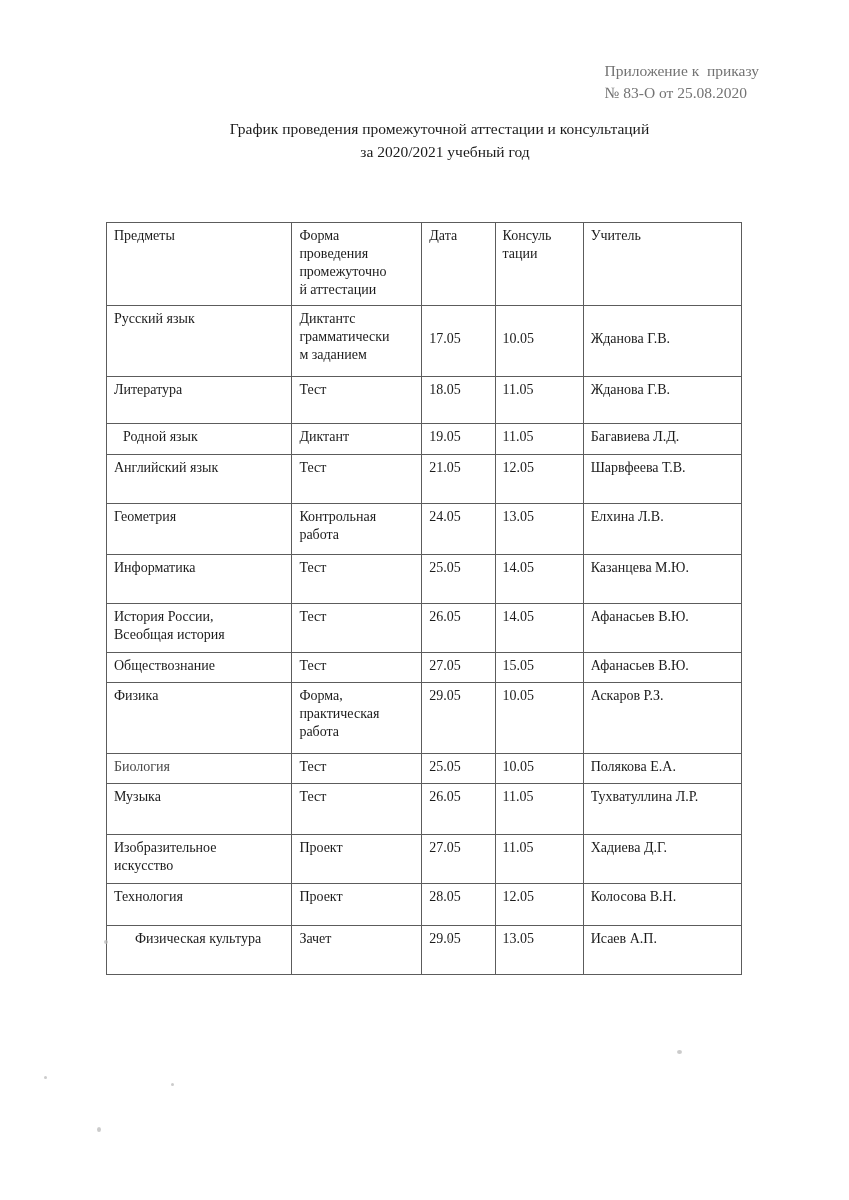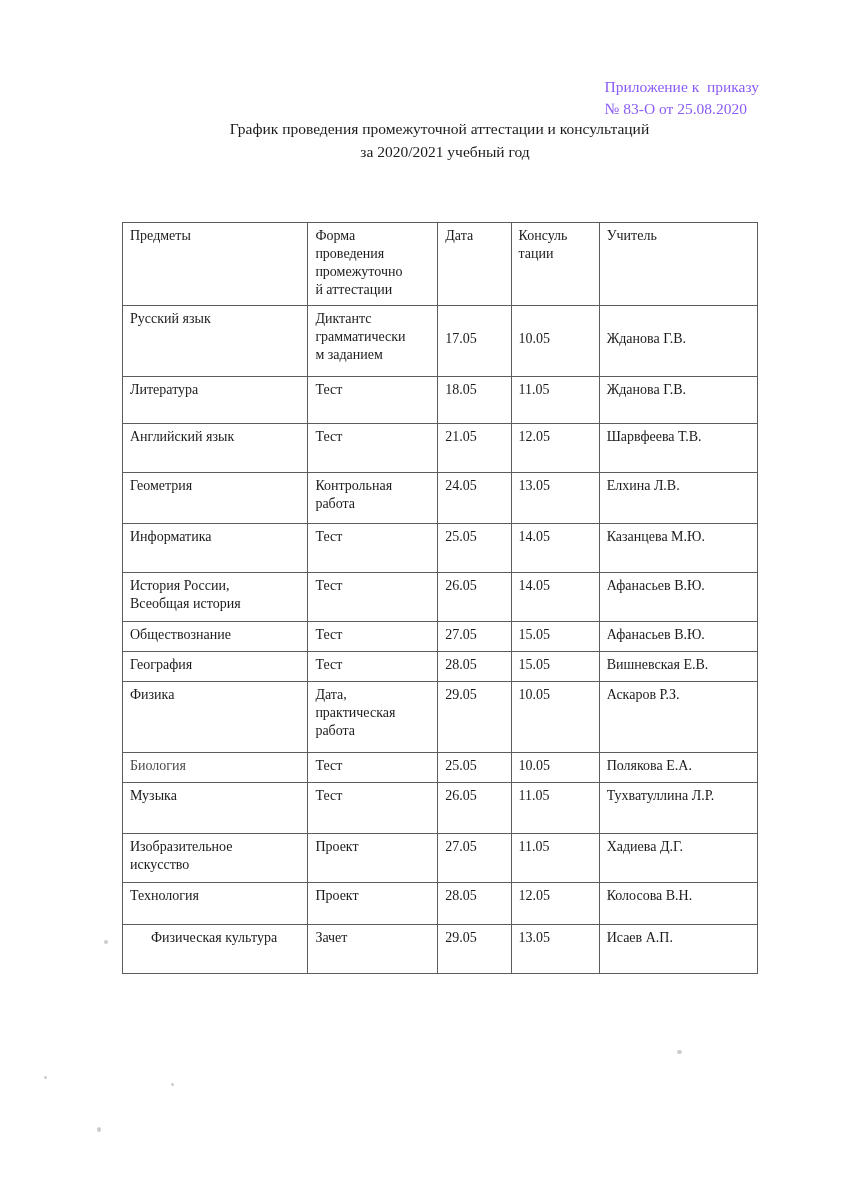--- a/index.html
+++ b/index.html
@@ -15,26 +15,26 @@
     color: #1b1b1b;
   }
   .page {
     position: relative;
     width: 849px;
     height: 1200px;
     box-sizing: border-box;
   }
   .header-block {
     position: absolute;
-    top: 76px;
+    top: 60px;
     right: 90px;
     text-align: left;
     font-size: 15.5px;
     line-height: 1.45;
-    color: #8b5cf6;
+    color: #737373;
   }
   .header-line {
     white-space: pre;
   }
   .title-block {
     position: absolute;
     top: 117px;
     left: 12px;
     width: 849px;
     text-align: center;
@@ -45,21 +45,21 @@
   .title-line {
     display: block;
   }
   .title-line.l1 { padding-left: 6px; }
   .title-line.l2 { padding-left: 17px; }
   .title-line.l3 { padding-left: 10px; }
 
   table.schedule {
     position: absolute;
     top: 222px;
-    left: 122px;
+    left: 106px;
     width: 636px;
     border-collapse: collapse;
     font-size: 14px;
     color: #1b1b1b;
   }
   table.schedule td {
     border: 1px solid #5c5c5c;
     padding: 4px 6px 4px 7px;
     vertical-align: top;
     line-height: 1.28;
@@ -155,20 +155,37 @@
           <div>18.05</div>
         </td>
         <td class="c-consult">
           <div>11.05</div>
         </td>
         <td class="c-teacher">
           <div>Жданова Г.В.</div>
         </td>
       </tr>
 
+      <tr>
+        <td class="c-subject" style="height:22px;">
+          <div class="cell-pad-sub">Родной язык</div>
+        </td>
+        <td class="c-form">
+          <div>Диктант</div>
+        </td>
+        <td class="c-date">
+          <div>19.05</div>
+        </td>
+        <td class="c-consult">
+          <div>11.05</div>
+        </td>
+        <td class="c-teacher">
+          <div>Багавиева Л.Д.</div>
+        </td>
+      </tr>
 
 
       <tr>
         <td class="c-subject" style="height:40px;">
           <div>Английский язык</div>
         </td>
         <td class="c-form">
           <div>Тест</div>
         </td>
         <td class="c-date">
@@ -250,44 +267,27 @@
           <div>27.05</div>
         </td>
         <td class="c-consult">
           <div>15.05</div>
         </td>
         <td class="c-teacher">
           <div>Афанасьев В.Ю.</div>
         </td>
       </tr>
 
-      <tr>
-        <td class="c-subject" style="height:21px;">
-          <div>География</div>
-        </td>
-        <td class="c-form">
-          <div>Тест</div>
-        </td>
-        <td class="c-date">
-          <div>28.05</div>
-        </td>
-        <td class="c-consult">
-          <div>15.05</div>
-        </td>
-        <td class="c-teacher">
-          <div>Вишневская Е.В.</div>
-        </td>
-      </tr>
 
       <tr>
         <td class="c-subject" style="height:62px;">
           <div>Физика</div>
         </td>
         <td class="c-form">
-          <div>Дата,</div>
+          <div>Форма,</div>
           <div>практическая</div>
           <div>работа</div>
         </td>
         <td class="c-date">
           <div>29.05</div>
         </td>
         <td class="c-consult">
           <div>10.05</div>
         </td>
         <td class="c-teacher">

